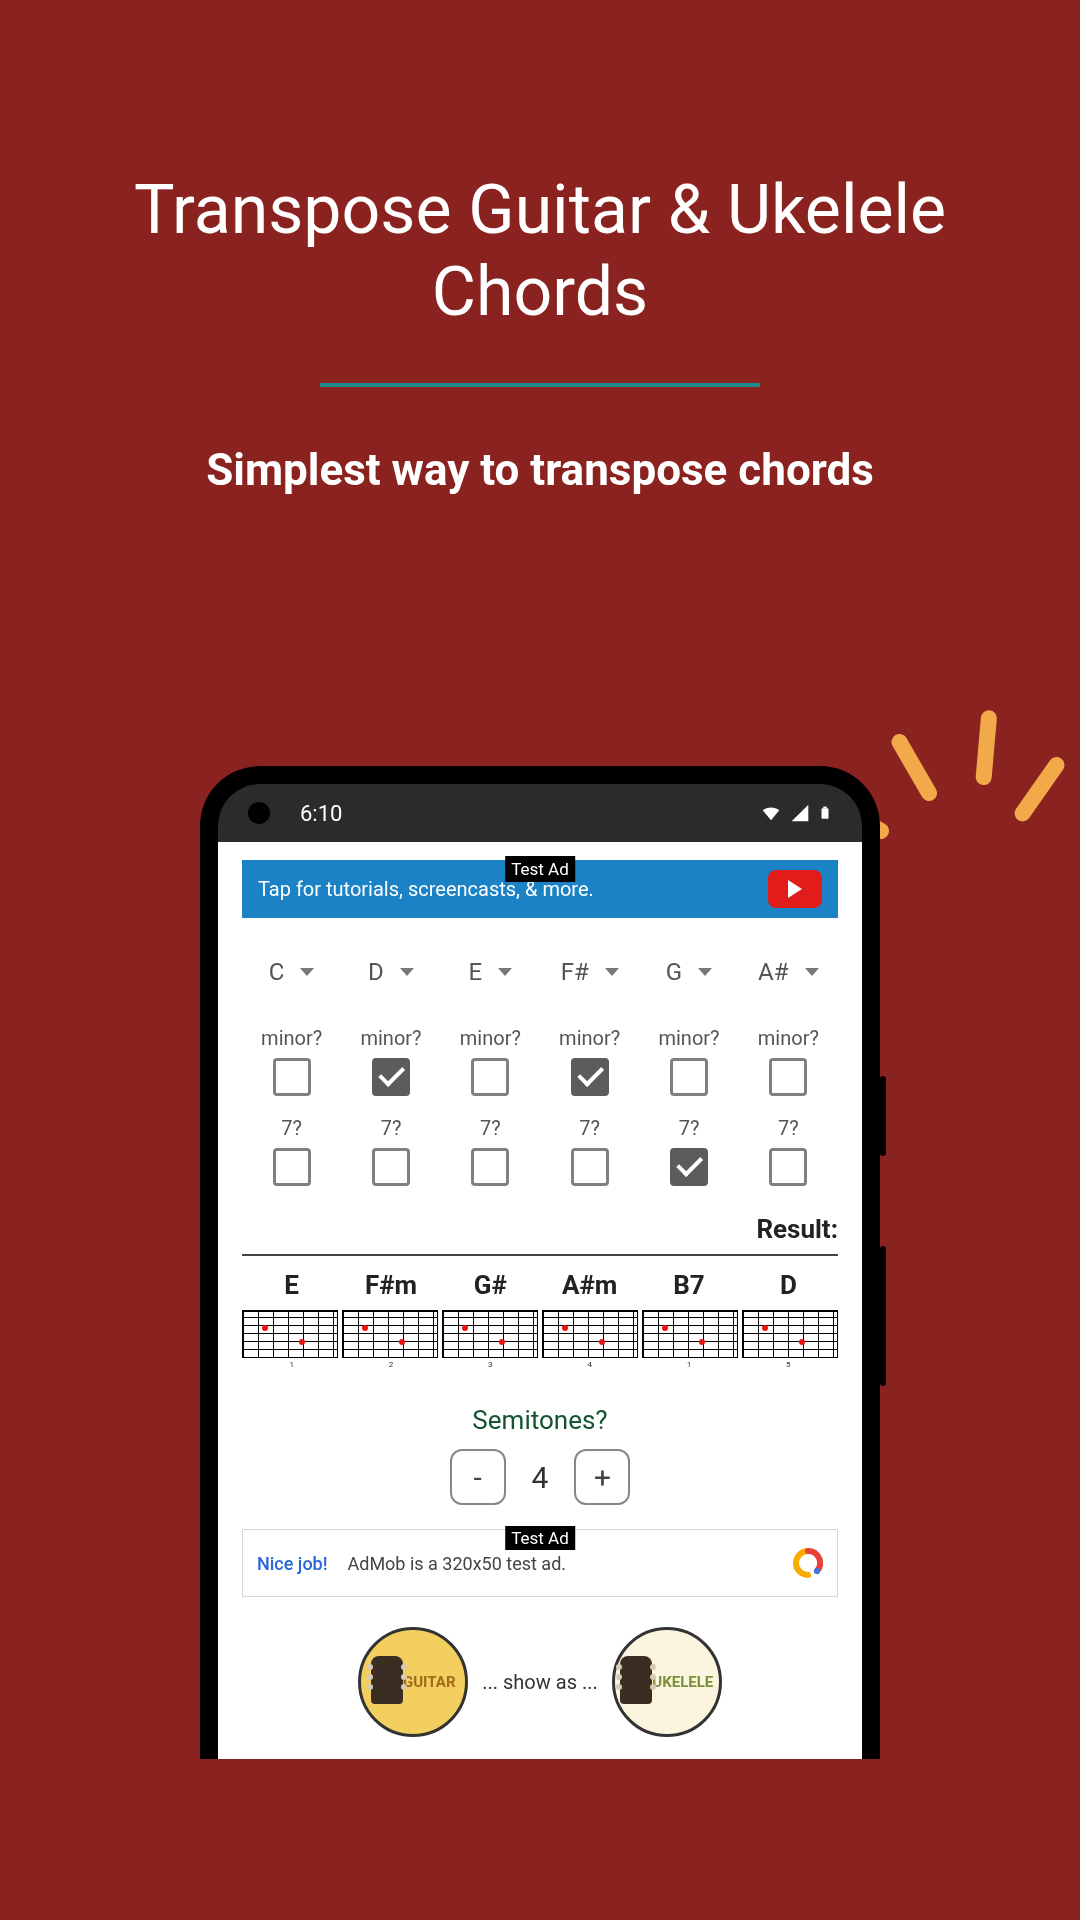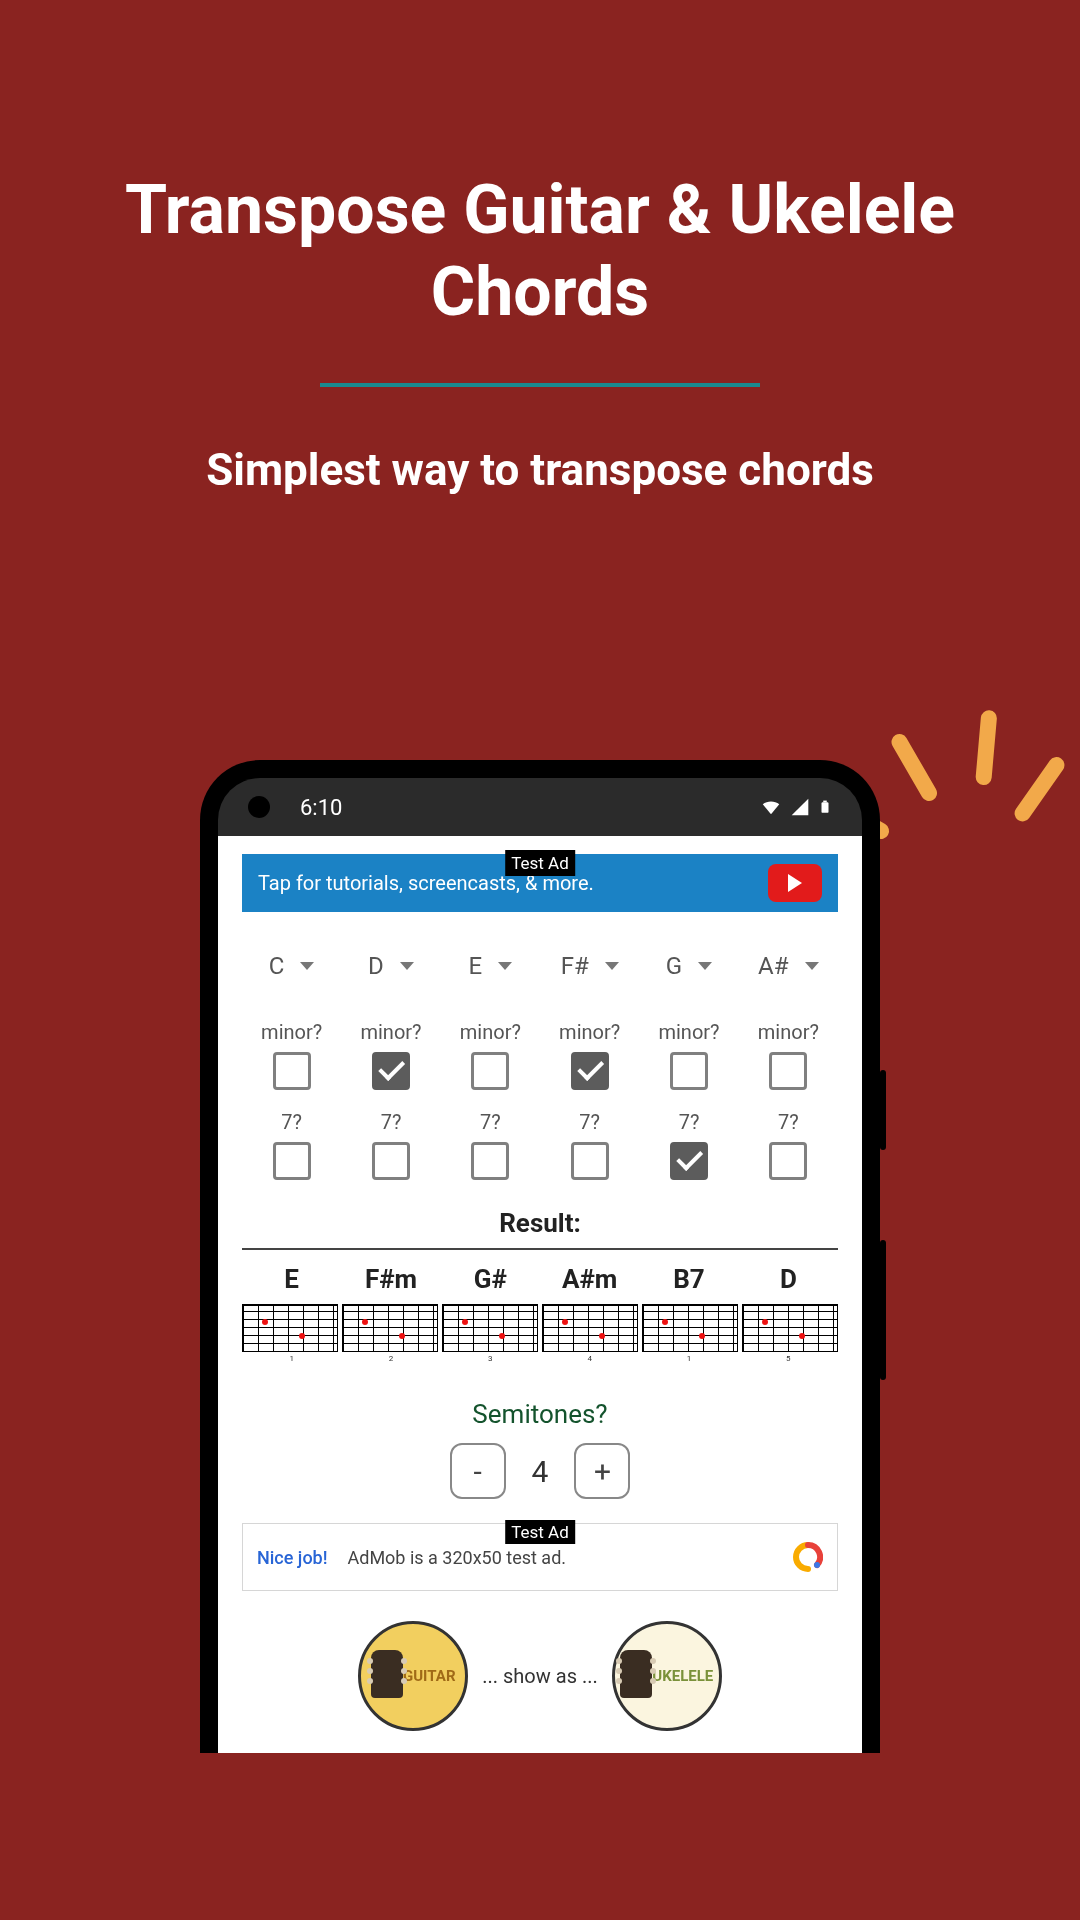--- a/index.html
+++ b/index.html
@@ -7,21 +7,21 @@
     width: 1080px;
     height: 1920px;
     background: #8a2320;
     font-family: -apple-system, BlinkMacSystemFont, 'Segoe UI', Roboto, sans-serif;
     overflow: hidden;
     position: relative;
   }
   .hero-title {
     color: #fff;
     font-size: 68px;
-    font-weight: 700;
+    font-weight: 400;
     text-align: center;
     padding: 170px 60px 0;
     line-height: 1.2;
   }
   .divider {
     width: 440px;
     height: 4px;
     background: #1a8a8f;
     margin: 50px auto 0;
   }
@@ -60,20 +60,21 @@
     transform: translateX(-50%);
     top: 760px;
     width: 680px;
   }
   .phone {
     width: 680px;
     background: #000;
     border-radius: 60px 60px 0 0;
     padding: 18px 18px 0;
     position: relative;
+    margin-top: 6px;
   }
   .screen {
     width: 100%;
     background: #2b2b2b;
     border-radius: 42px 42px 0 0;
     overflow: hidden;
   }
   .status-bar {
     height: 58px;
     display: flex;
@@ -153,21 +154,21 @@
   }
   .checkbox.checked::after {
     content: '';
     width: 10px; height: 20px;
     border-right: 4px solid #fff;
     border-bottom: 4px solid #fff;
     transform: rotate(45deg) translate(-2px, -3px);
   }
 
   .result-header {
-    text-align: center;
+    text-align: right;
     font-size: 26px;
     font-weight: 700;
     color: #222;
     margin-top: 28px;
   }
   .hr { border: none; border-top: 2px solid #444; margin: 10px 0 14px; }
   .result-row {
     display: grid;
     grid-template-columns: repeat(6, 1fr);
     text-align: center;

